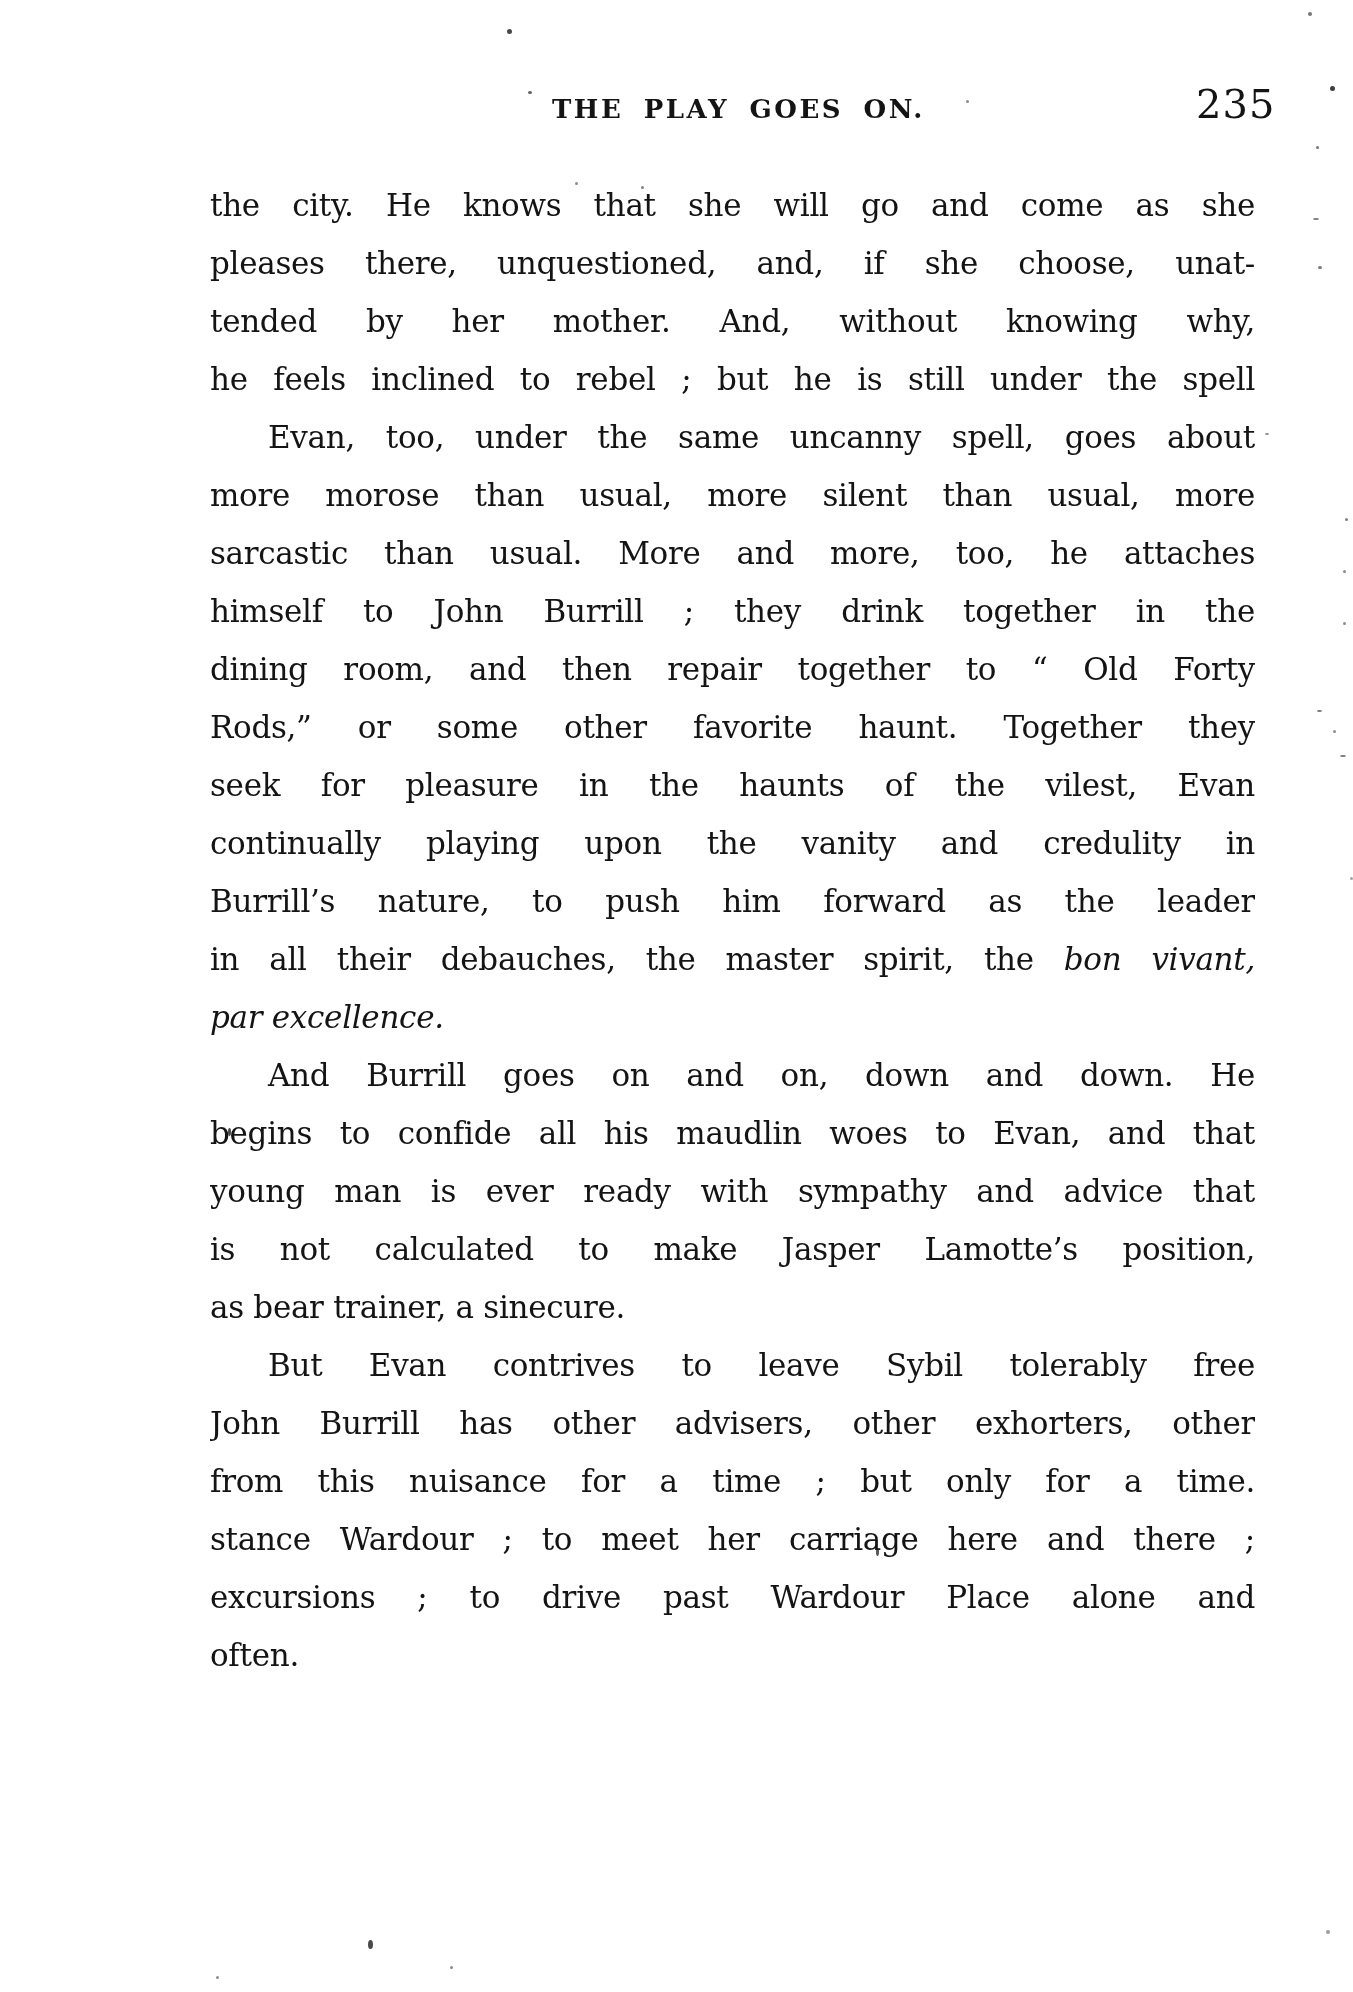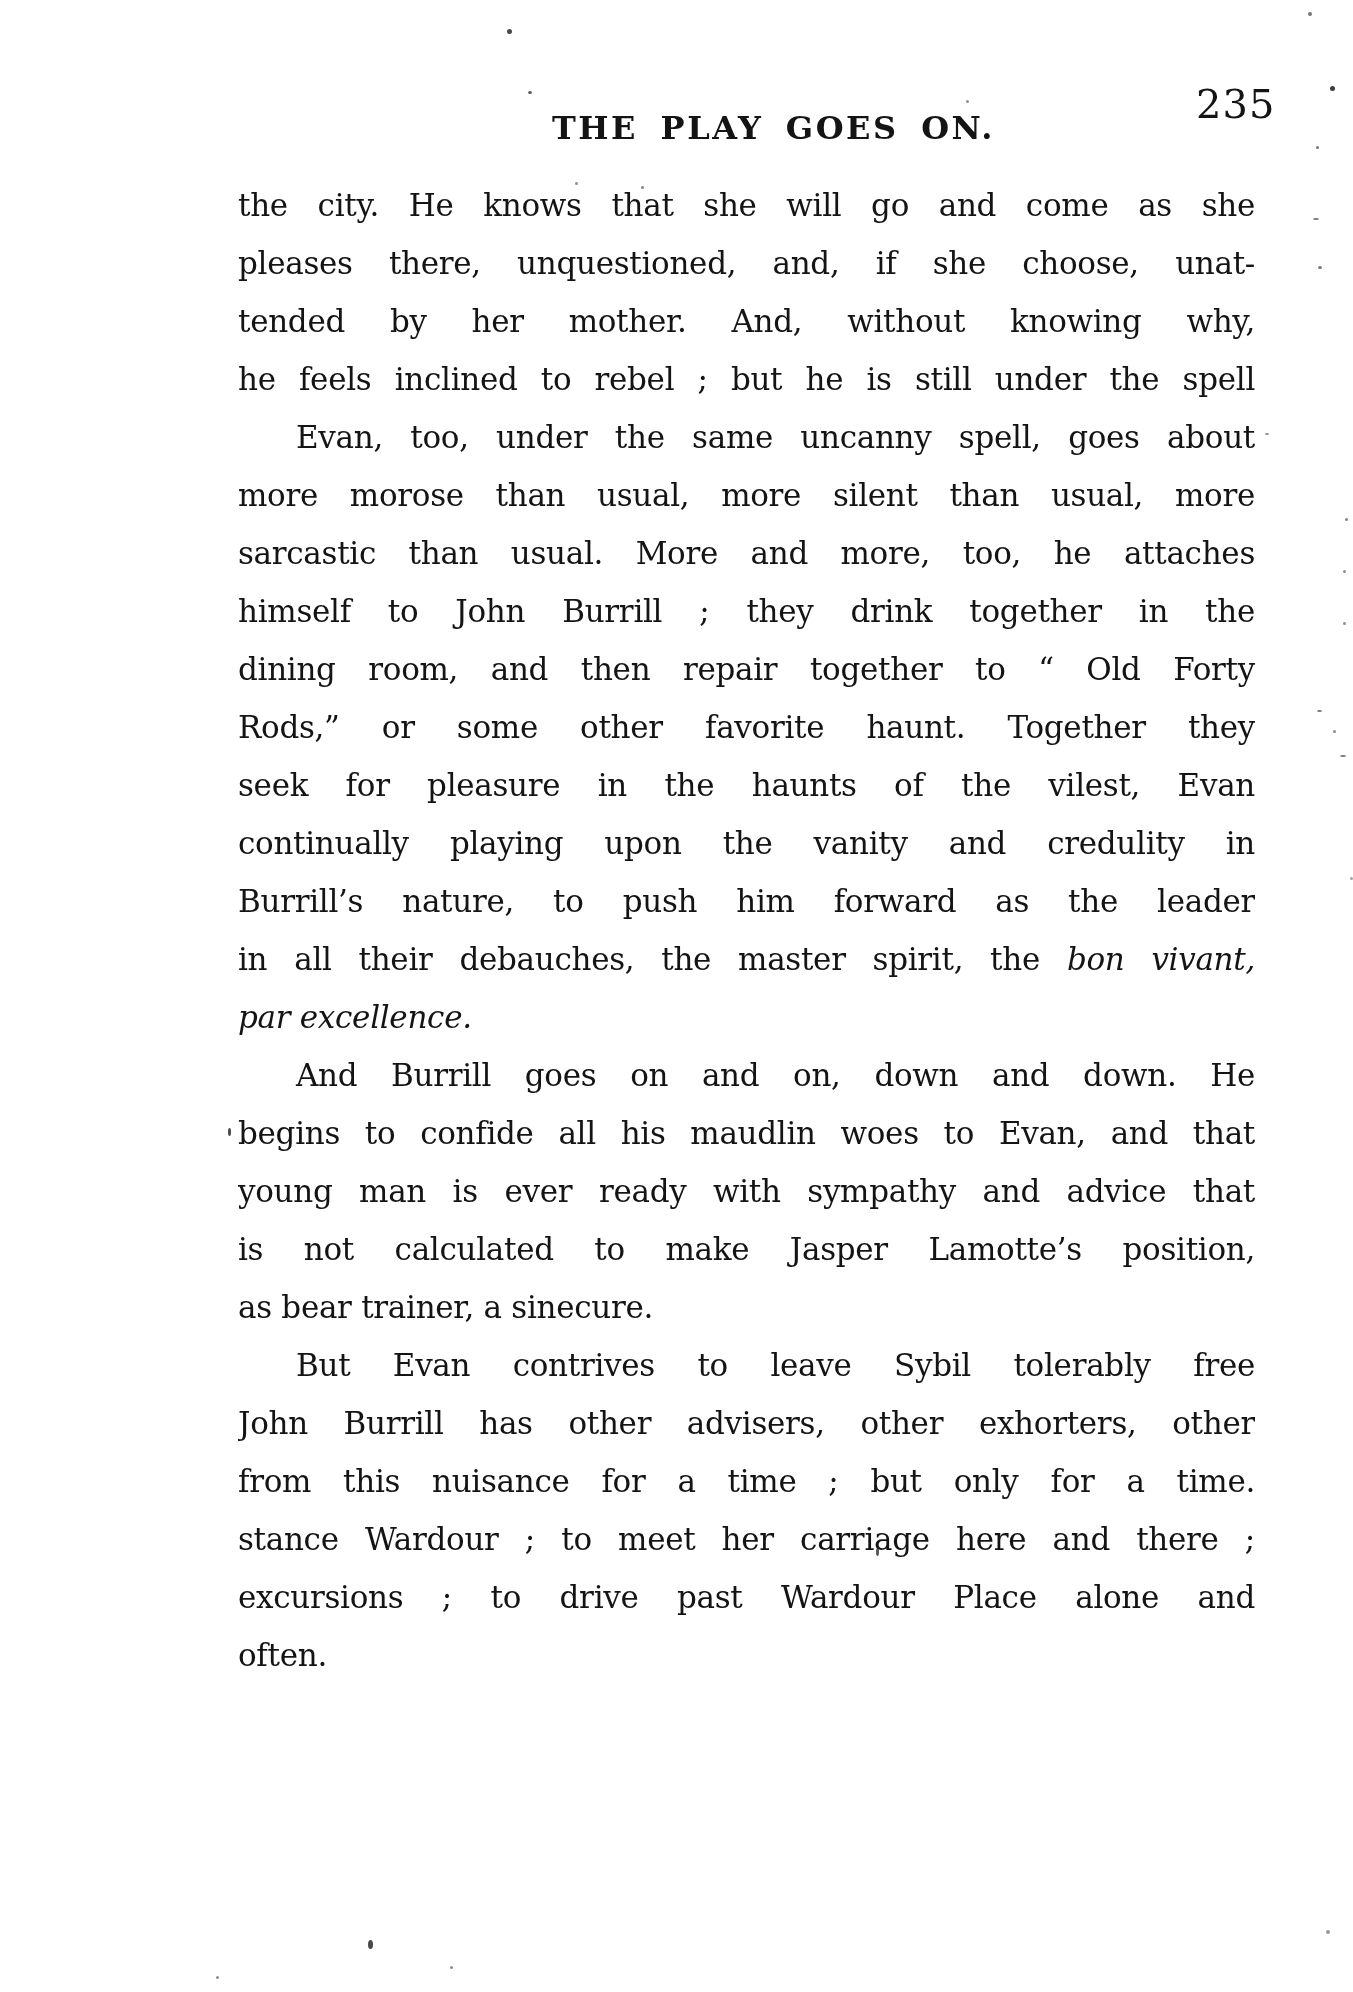--- a/index.html
+++ b/index.html
@@ -14,27 +14,26 @@
     background: #ffffff;
     overflow: hidden;
     font-family: "DejaVu Serif", "Liberation Serif", serif;
     color: #141414;
   }
   
   .running-header {
     position: absolute;
     left: 552px;
     top: 96px;
-    font-size: 32px;
+    font-size: 26px;
     font-weight: bold;
     letter-spacing: 2.5px;
     word-spacing: 9px;
     line-height: 1;
     white-space: nowrap;
-    margin-top: 16px;
   }
   .page-number {
     position: absolute;
     left: 1196px;
     top: 84px;
     font-size: 40px;
     line-height: 1;
     letter-spacing: 1px;
   }
   
@@ -46,21 +45,20 @@
     font-size: 31px;
     line-height: 58px;
     letter-spacing: -0.3px;
   }
   .paragraph { margin: 0; }
   .line {
     text-align: justify;
     text-align-last: justify;
     height: 58px;
     overflow: hidden;
-    margin-left: 28px;
   }
   .line.last {
     text-align-last: left;
   }
   .line.indent {
     padding-left: 58px;
   }
   .it { font-style: italic; }
   
   .speck {

